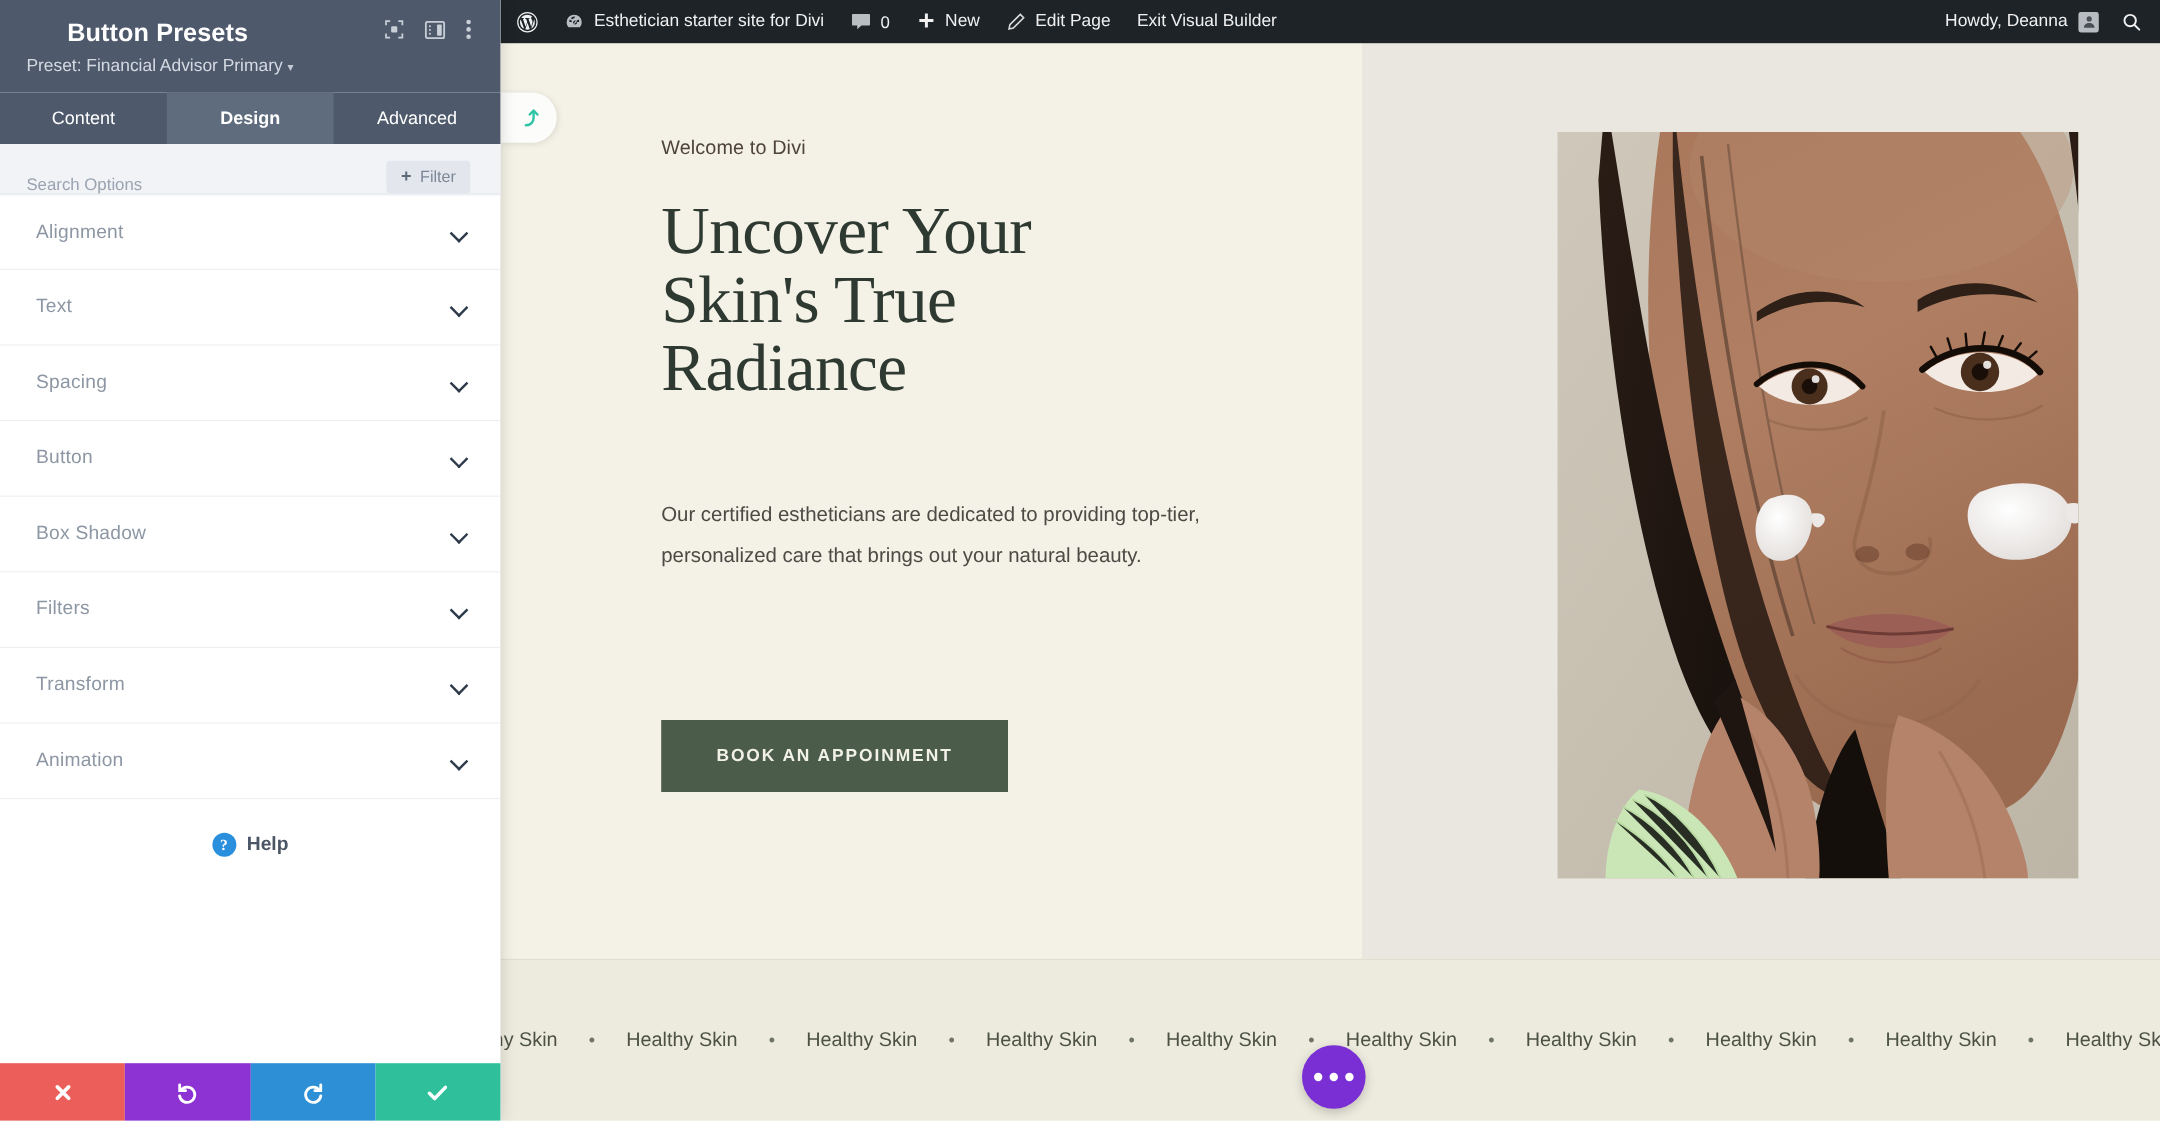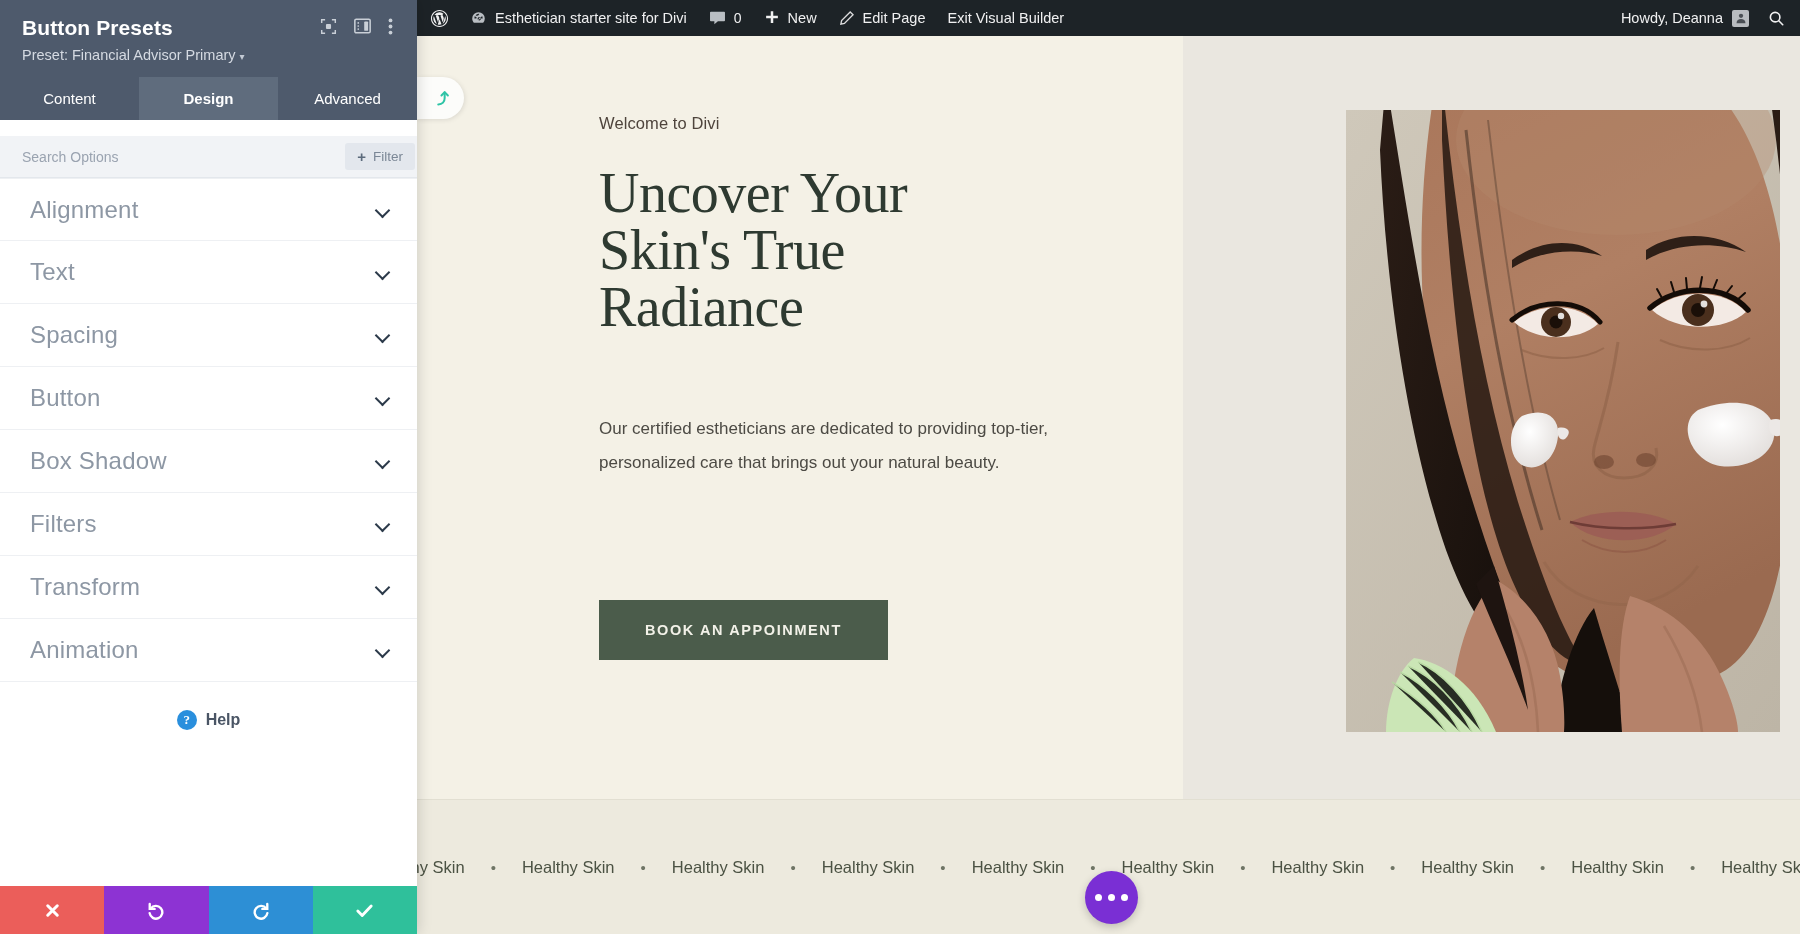--- a/index.html
+++ b/index.html
@@ -19,21 +19,21 @@
     display: flex; flex-direction: column;
     z-index: 40;
     box-shadow: 0 0 14px rgba(0,0,0,.18);
   }
   .panel-header {
     background: #4e5a6c;
     padding: 16px 22px 14px 22px;
     color: #fff;
     position: relative;
   }
-  .panel-title-row { display: flex; align-items: center; justify-content: space-between; }
+  .panel-title-row { display: flex; align-items: flex-start; justify-content: space-between; margin-left: 34px; }
   .panel-title {
     font-size: 21px; font-weight: 700; letter-spacing: .1px; color: #ffffff;
   }
   .panel-header-icons { display: flex; align-items: center; gap: 17px; margin-right: 2px; }
   .hicon { opacity: .85; cursor: pointer; display: block; }
   .panel-subtitle {
     margin-top: 7px;
     font-size: 14.5px; color: #d5dae2; font-weight: 400;
   }
   .panel-subtitle .caret { font-size: 10px; color: #c3cad4; }
@@ -41,44 +41,44 @@
   .panel-tabs { display: flex; background: #4e5a6c; }
   .panel-tab {
     flex: 1; text-align: center;
     padding: 13px 0 13px 0;
     font-size: 15px; color: #ffffff; font-weight: 400;
     cursor: pointer;
   }
   .panel-tab.active { background: #5f6c7d; font-weight: 700; }
 
   .panel-search {
-    display: flex; align-items: center; justify-content: space-between;
+    display: flex; align-items: flex-end; justify-content: space-between;
     background: #f1f3f6;
     border-bottom: 1px solid #e3e7ec;
-    height: 42px; padding: 0 2px 0 22px; margin-top: 16px;
+    height: 42px; padding: 0 25px 0 22px;
   }
   .panel-search .ph { font-size: 14px; color: #9aa3b0; }
   .filter-btn {
     display: flex; align-items: center; gap: 7px;
     background: #e3e7ed; border-radius: 3px;
     padding: 6px 12px; font-size: 13.5px; color: #7b8796;
     cursor: pointer;
   }
   .filter-btn .plus { font-size: 15px; line-height: 1; color: #5c6b7c; font-weight: 700; }
 
   .opt-list { flex: 0 0 auto; }
   .opt-row {
     display: flex; align-items: center; justify-content: space-between;
     padding: 0 25px 0 30px;
     height: 63px;
     border-bottom: 1px solid #eef0f3;
     cursor: pointer;
   }
   .opt-row:first-child { border-top: 1px solid #eef0f3; }
-  .opt-label { font-size: 24px; color: #8d97a4; font-weight: 400; letter-spacing: .2px; text-align: center; }
+  .opt-label { font-size: 16px; color: #8d97a4; font-weight: 400; letter-spacing: .2px; text-align: center; }
   .chev { width: 16px; height: 10px; position: relative; }
   .chev::before {
     content: ""; position: absolute; left: 1px; top: 0;
     width: 9px; height: 9px;
     border-right: 2.4px solid #2c3a4a; border-bottom: 2.4px solid #2c3a4a;
     transform: rotate(45deg);
   }
 
   .help-wrap {
     display: flex; align-items: center; justify-content: center;
@@ -132,21 +132,21 @@
 
   
   .page-canvas {
     position: absolute; left: 417px; top: 32px;
     width: 1383px; height: 902px;
     background: #f4f1e6;
     overflow: hidden;
   }
   .hero {
     position: relative;
-    display: flex; height: 767px; padding-left: 48px;
+    display: flex; height: 767px;
   }
   .hero-left {
     width: 718px;
     background: #f4f1e6;
     padding: 82px 0 0 134px;
   }
   .hero-right {
     flex: 1;
     background: #eae7e0;
     position: relative;

